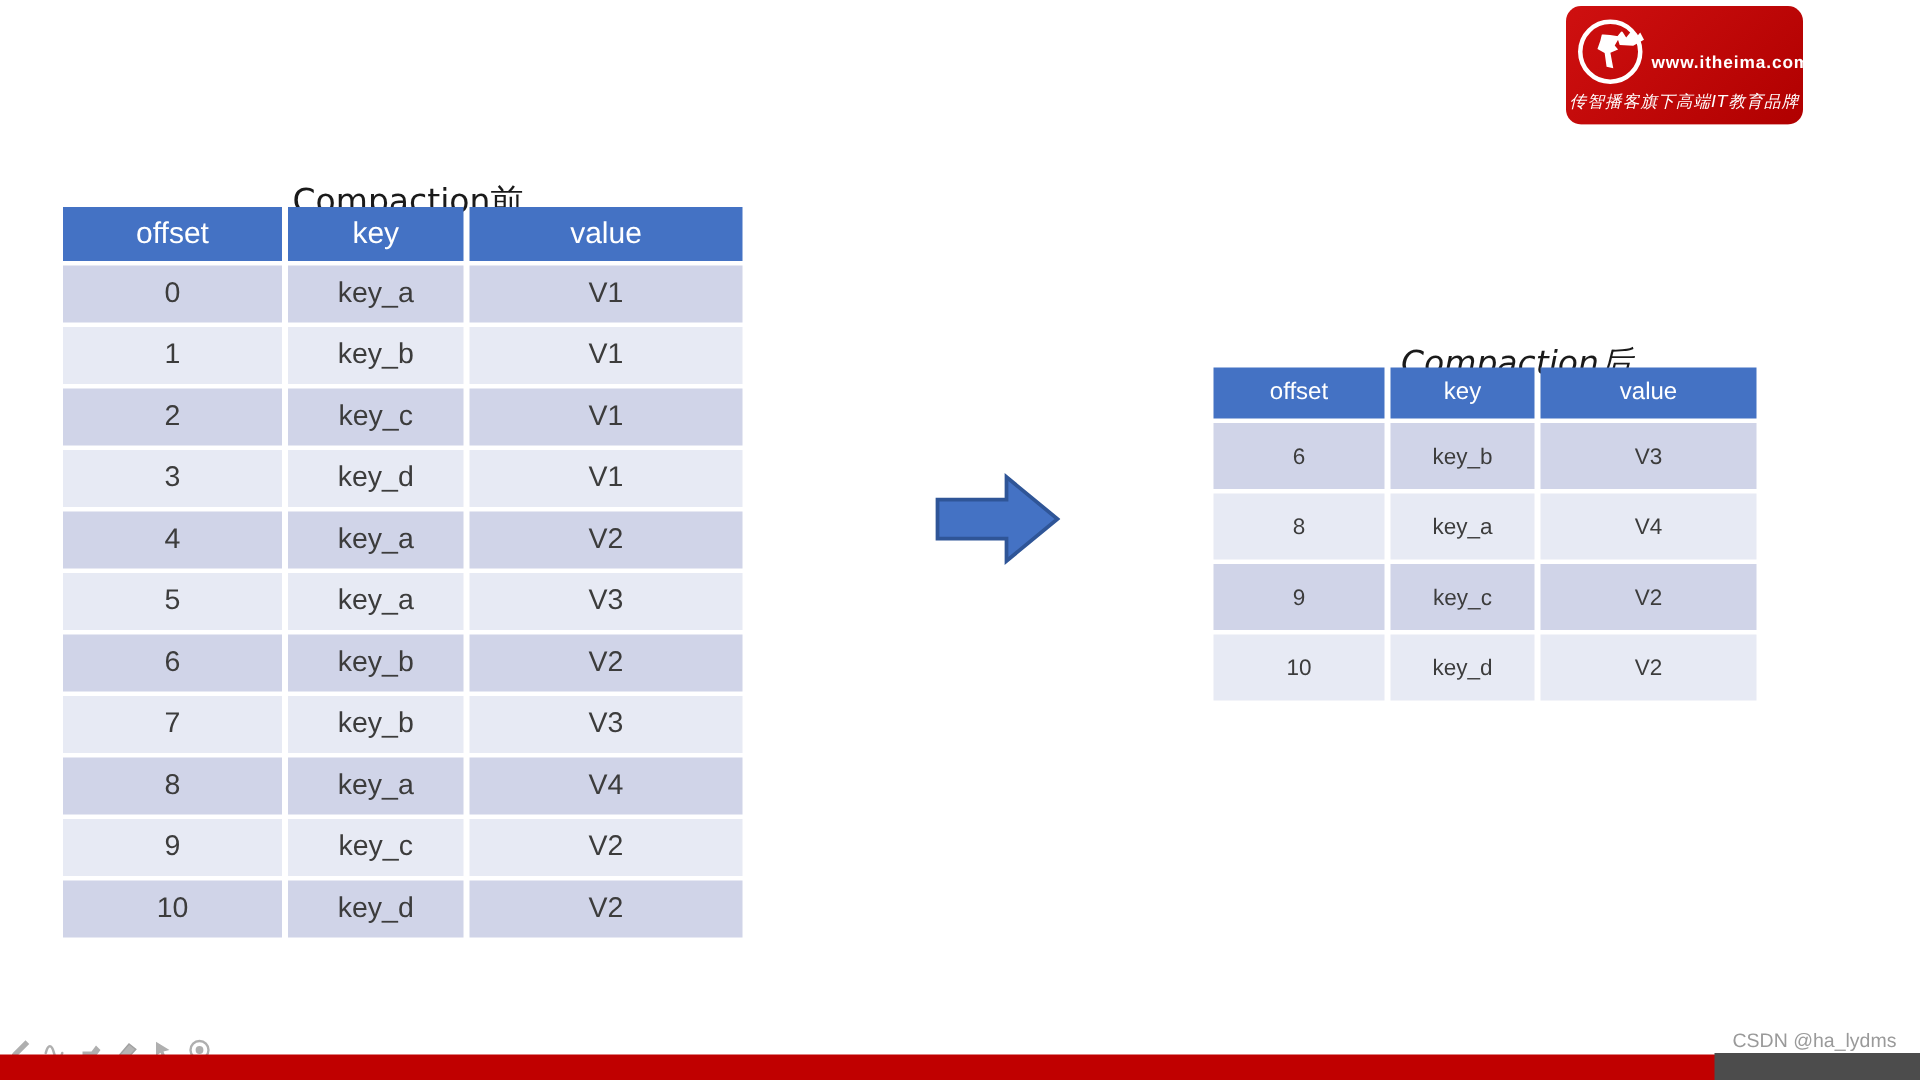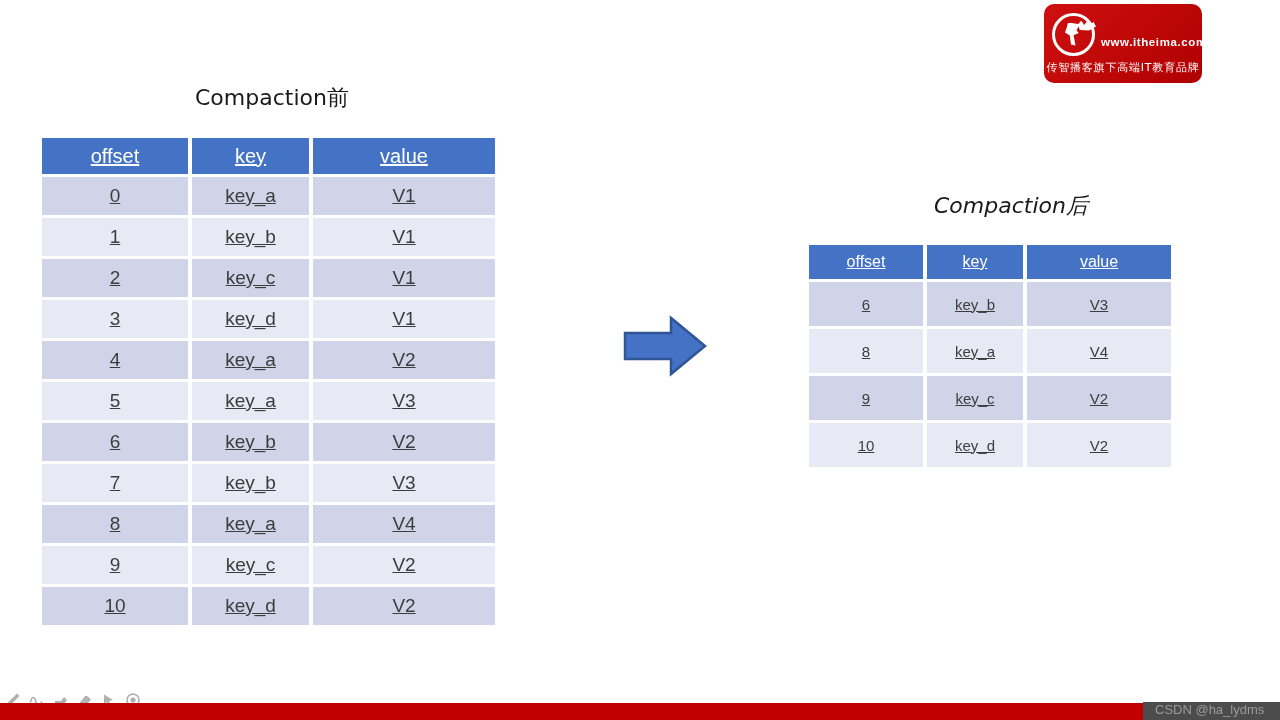--- a/index.html
+++ b/index.html
@@ -90,46 +90,47 @@
   .brand-slogan {
     position: absolute;
     bottom: 8px;
     left: 0;
     width: 100%;
     text-align: center;
     color: #ffffff;
     font-size: 11px;
     letter-spacing: 0.8px;
     font-family: "DejaVu Sans", "Liberation Sans", sans-serif;
+    font-style: italic;
   }
 
   
   .slide-title {
     position: absolute;
     color: #1a1a1a;
     font-size: 22px;
     font-family: "DejaVu Sans", "Liberation Sans", sans-serif;
     white-space: nowrap;
+    margin-top: 36px;
   }
   #title-before { left: 195px; top: 83px; }
   #title-after  { left: 934px; top: 191px; font-style: italic; }
 
   
   .tbl {
     position: absolute;
     border-collapse: separate;
     border-spacing: 4px 3px;
     table-layout: fixed;
   }
   .tbl th, .tbl td {
     text-align: center;
     vertical-align: middle;
     font-weight: normal;
     padding: 0;
-    text-decoration: underline;
   }
   .tbl th {
     background: #4472c4;
     color: #ffffff;
   }
   .tbl td.band-dark  { background: #d0d4e8; color: #3c3c3c; }
   .tbl td.band-light { background: #e7eaf4; color: #3c3c3c; }
 
   
   #table-before {
@@ -193,21 +194,21 @@
     position: absolute;
     left: 1143px;
     top: 702px;
     width: 137px;
     height: 18px;
     background: #4c4c4c;
   }
   .watermark {
     position: absolute;
     left: 1155px;
-    top: 702px;
+    top: 686px;
     color: #9a9a9a;
     font-size: 13px;
     white-space: nowrap;
     font-family: "Liberation Sans", sans-serif;
   }
 </style>
 </head>
 <body>
 
 <div class="brand-logo">

